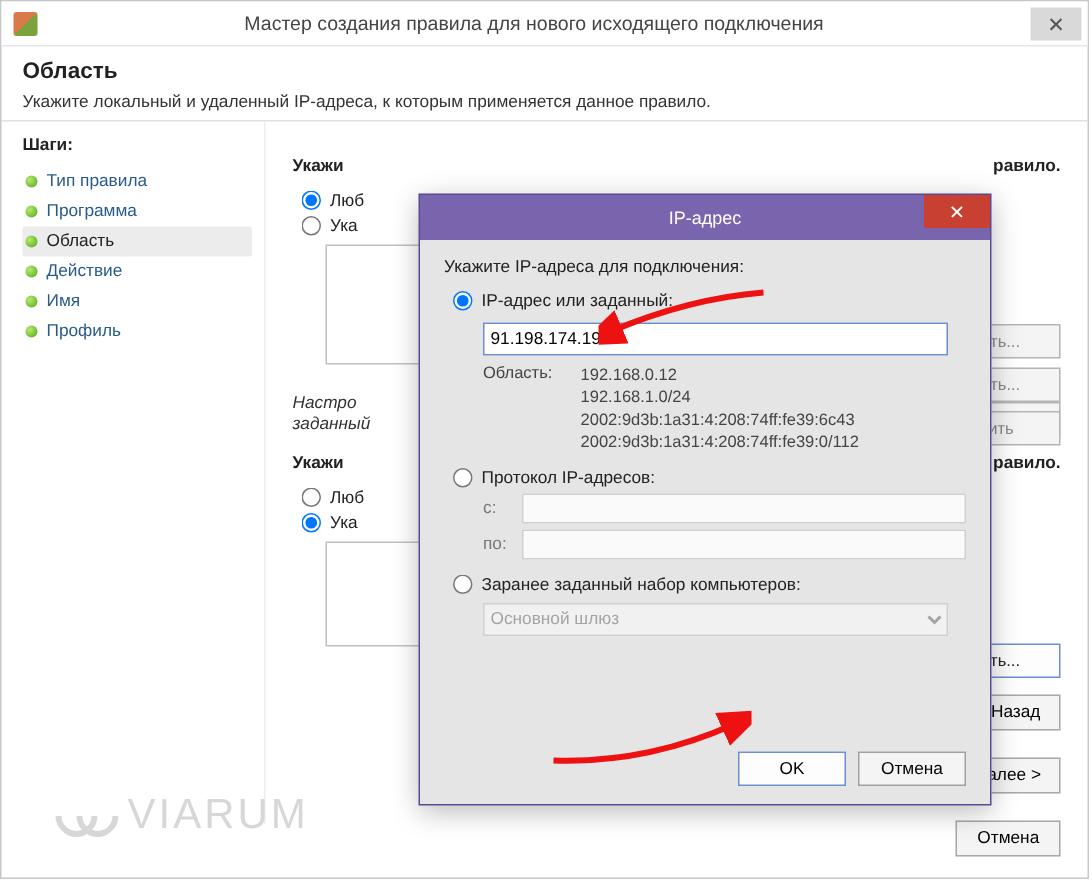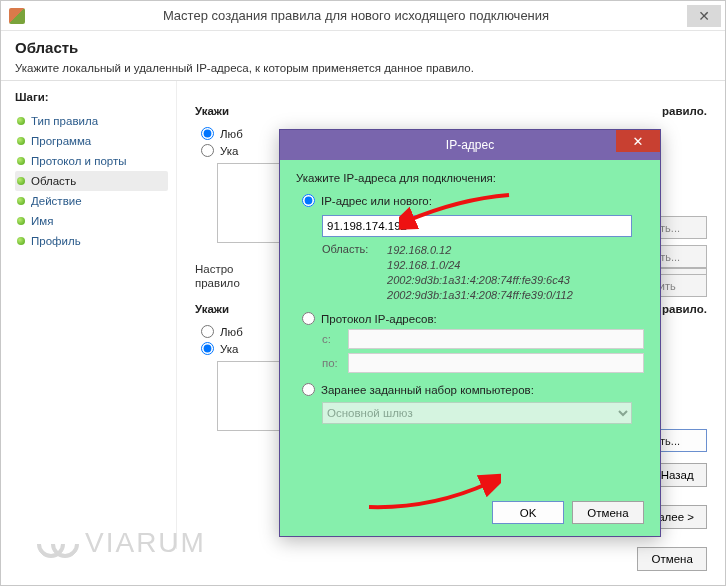--- a/index.html
+++ b/index.html
@@ -114,20 +114,21 @@
   .placeholder-box {
     border: 1px solid #c0c0c0;
     background: #fff;
     width: 320px; height: 80px;
     margin: 6px 0 8px 22px;
   }
   .settings-hint {
     font-size: 11.5px;
     margin: 8px 0 2px 0;
     color: #333;
+    font-style: italic;
   }
   .right-buttons {
     position: absolute;
     right: 18px;
     top: 135px;
     display: flex;
     flex-direction: column;
     gap: 6px;
   }
   .right-buttons button {
@@ -154,21 +155,21 @@
     background: #f4f4f4;
     border: 1px solid #a8a8a8;
   }
 
   
   .modal {
     position: absolute;
     left: 278px; top: 128px;
     width: 382px; height: 408px;
     border: 1px solid #5a4a94;
-    background: #86efac;
+    background: #e5e5e5;
     box-shadow: 0 4px 18px rgba(0,0,0,.28);
     z-index: 50;
   }
   .modal .m-titlebar {
     height: 30px;
     background: #7965ad;
     color: #fff;
     display: flex; align-items: center; justify-content: center;
     position: relative;
     font-size: 12px;
@@ -209,21 +210,20 @@
     color: #444;
   }
   .examples .label {
     display: inline-block;
     width: 62px;
     vertical-align: top;
   }
   .examples .lines {
     display: inline-block;
     line-height: 1.35;
-    font-style: italic;
   }
   .range-row {
     display: flex; align-items: center; gap: 6px;
     margin: 4px 0 4px 26px;
   }
   .range-row .lbl { width: 20px; color: #777; }
   .range-row input {
     flex: 1; height: 20px;
     border: 1px solid #d0d0d0;
     background: #fafafa;
@@ -318,24 +318,20 @@
       <div class="steps-title">Шаги:</div>
       <div id="steps-container">
           <div class="step-item">
             <span class="bullet"></span>
             <span>Тип правила</span>
           </div>
           <div class="step-item">
             <span class="bullet"></span>
             <span>Программа</span>
           </div>
-          <div class="step-item">
-            <span class="bullet"></span>
-            <span>Протокол и порты</span>
-          </div>
           <div class="step-item current">
             <span class="bullet"></span>
             <span>Область</span>
           </div>
           <div class="step-item">
             <span class="bullet"></span>
             <span>Действие</span>
           </div>
           <div class="step-item">
             <span class="bullet"></span>
@@ -365,21 +361,21 @@
 
       <div class="right-buttons">
         <button>авить...</button>
         <button>енить...</button>
         <button>алить</button>
       </div>
 
       <div style="display:flex;justify-content:space-between;margin-top:12px;">
         <div>
           <div class="settings-hint">Настро</div>
-          <div class="settings-hint" style="margin-top:0">правило</div>
+          <div class="settings-hint" style="margin-top:0">заданный</div>
         </div>
         <button style="height:23px;width:92px;font-size:11px;background:#f4f4f4;border:1px solid #b5b5b5;color:#888;align-self:flex-end;">роить...</button>
       </div>
 
       <div style="display:flex;justify-content:space-between;margin-top:6px;">
         <span class="section-label">Укажи</span>
         <span class="section-label">равило.</span>
       </div>
       <label class="radio-row">
         <input type="radio" style="">
@@ -408,21 +404,21 @@
       <span>IP-адрес</span>
       <div class="m-close">
         <span>✕</span>
       </div>
     </div>
     <div class="m-body">
       <div class="prompt">Укажите IP-адреса для подключения:</div>
 
       <label class="m-radio">
         <input type="radio" name="m" checked="" style="">
-        <span>IP-адрес или нового:</span>
+        <span>IP-адрес или заданный:</span>
       </label>
       <input class="m-input" value="91.198.174.192" style="">
       <div class="examples">
         <span class="label">Область:</span>
         <span class="lines" id="examples-lines"><div>192.168.0.12</div><div>192.168.1.0/24</div><div>2002:9d3b:1a31:4:208:74ff:fe39:6c43</div><div>2002:9d3b:1a31:4:208:74ff:fe39:0/112</div></span>
       </div>
 
       <label class="m-radio">
         <input type="radio" name="m" style="">
         <span>Протокол IP-адресов:</span>

